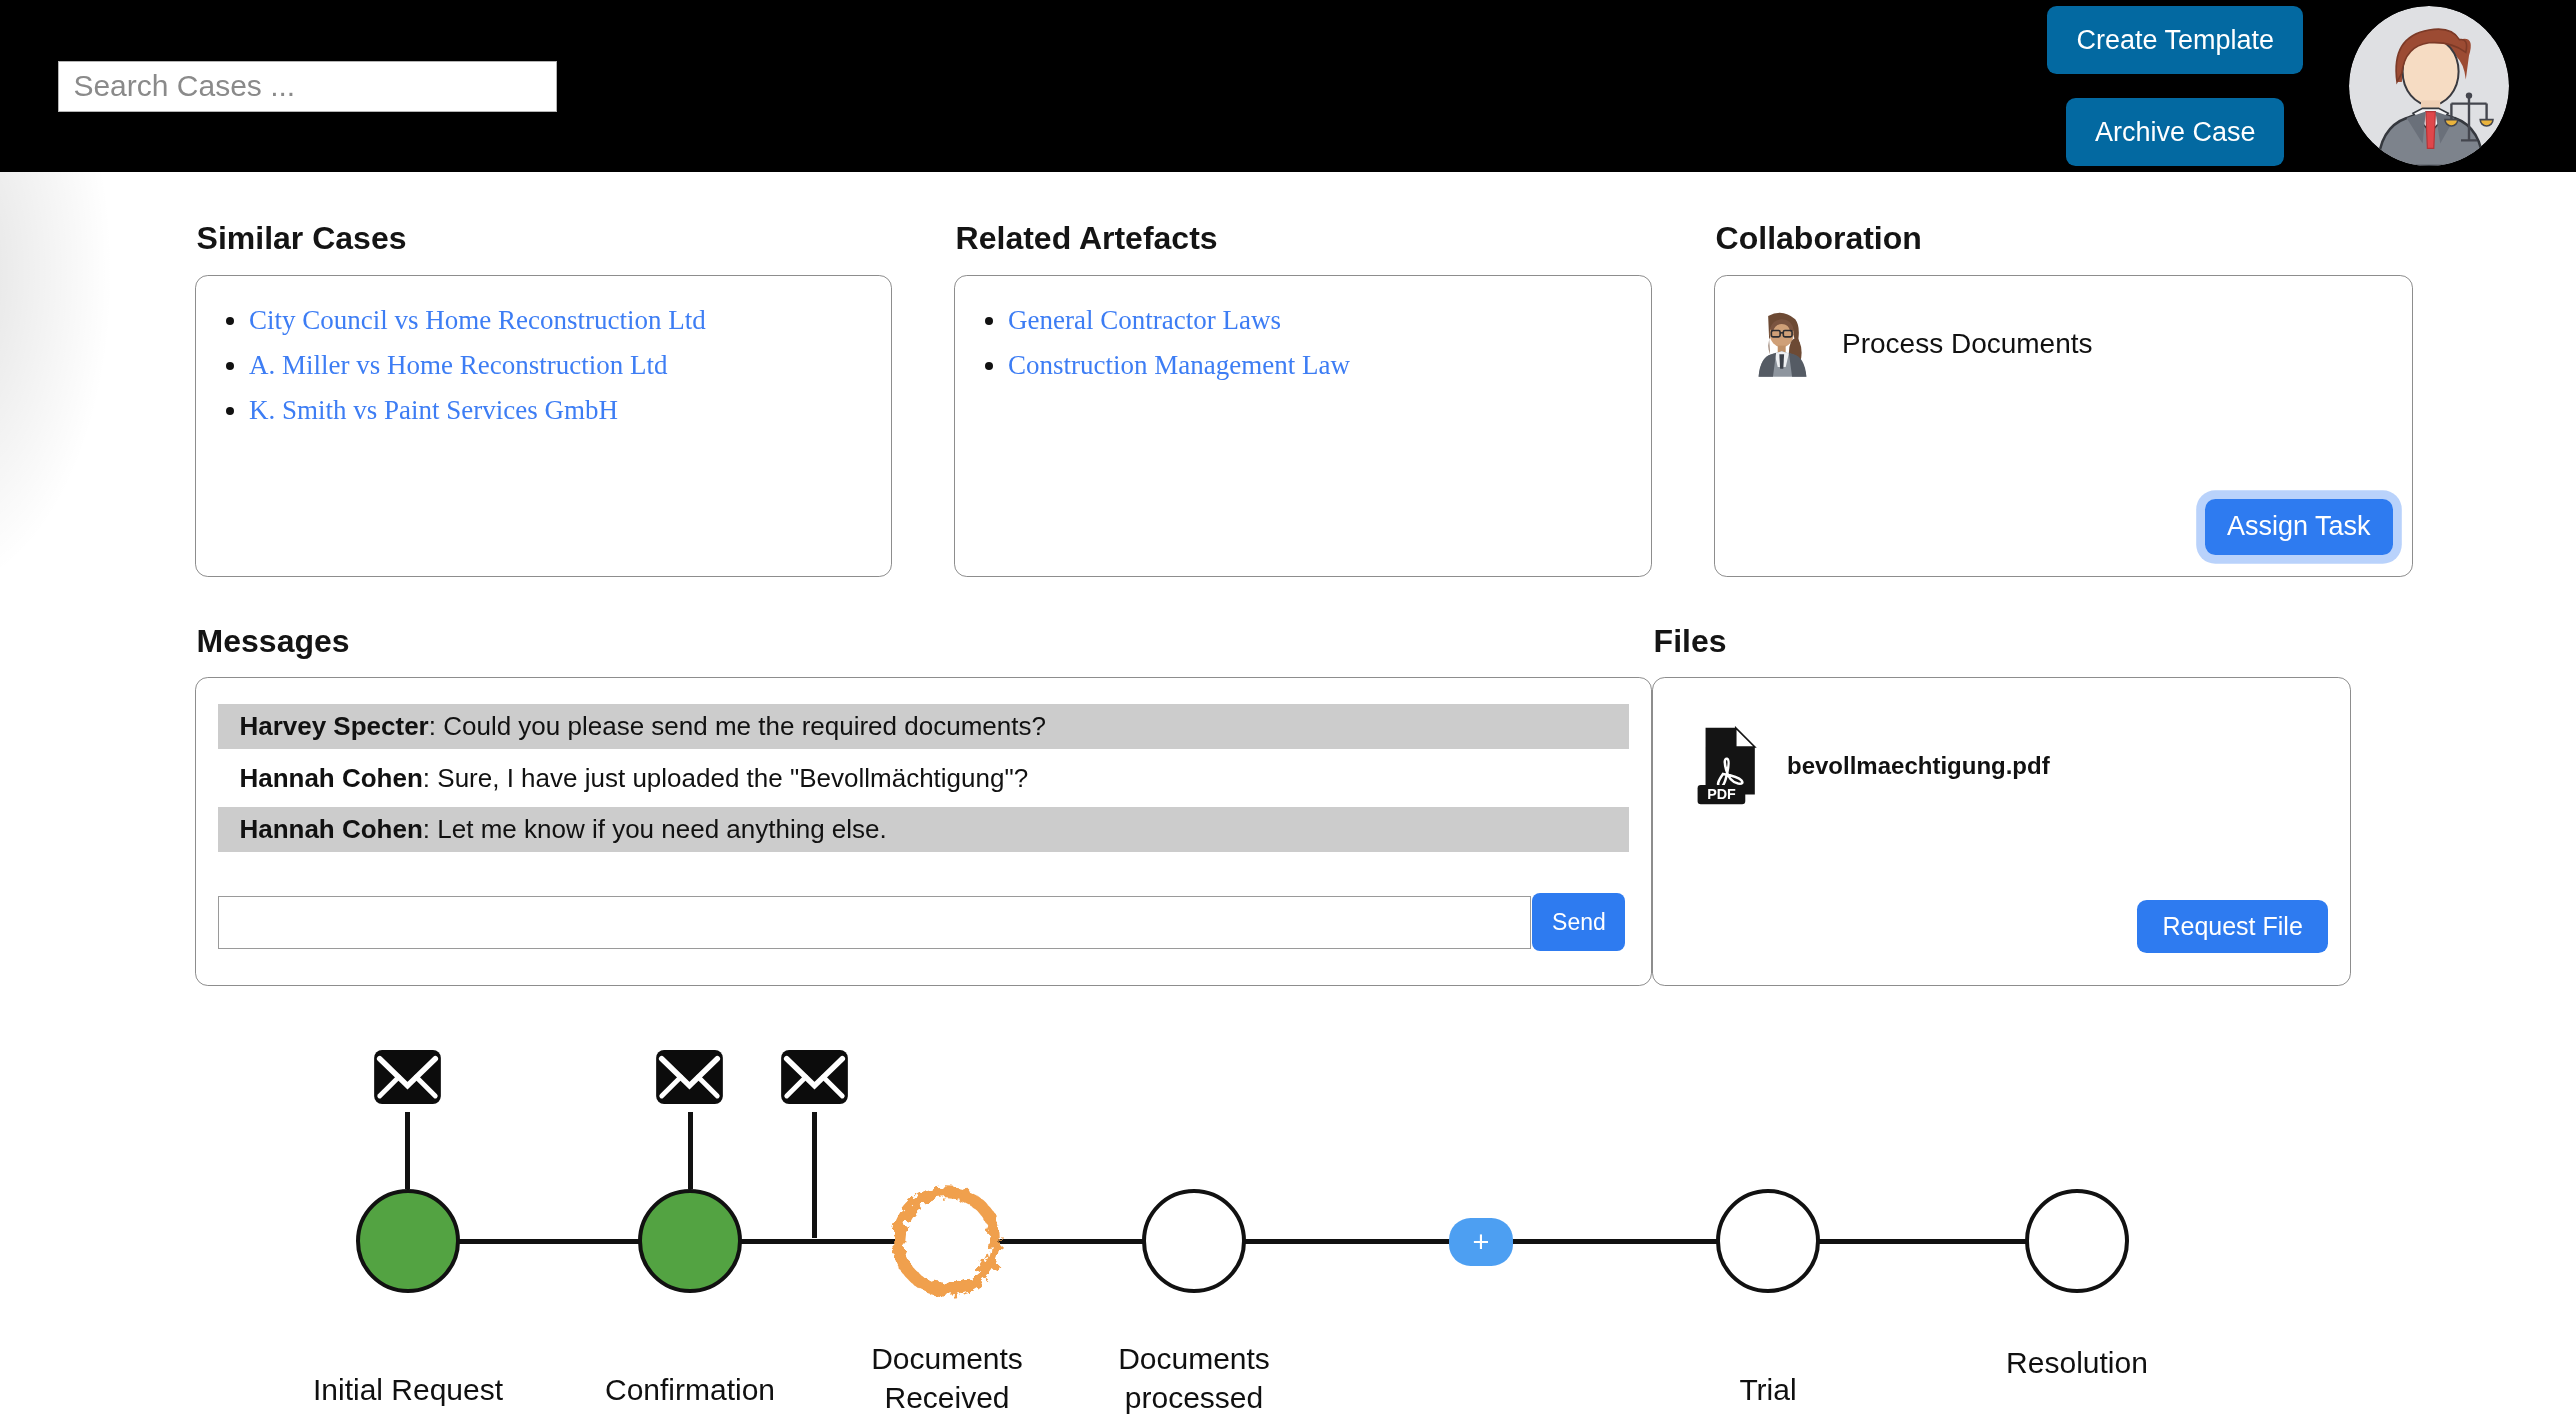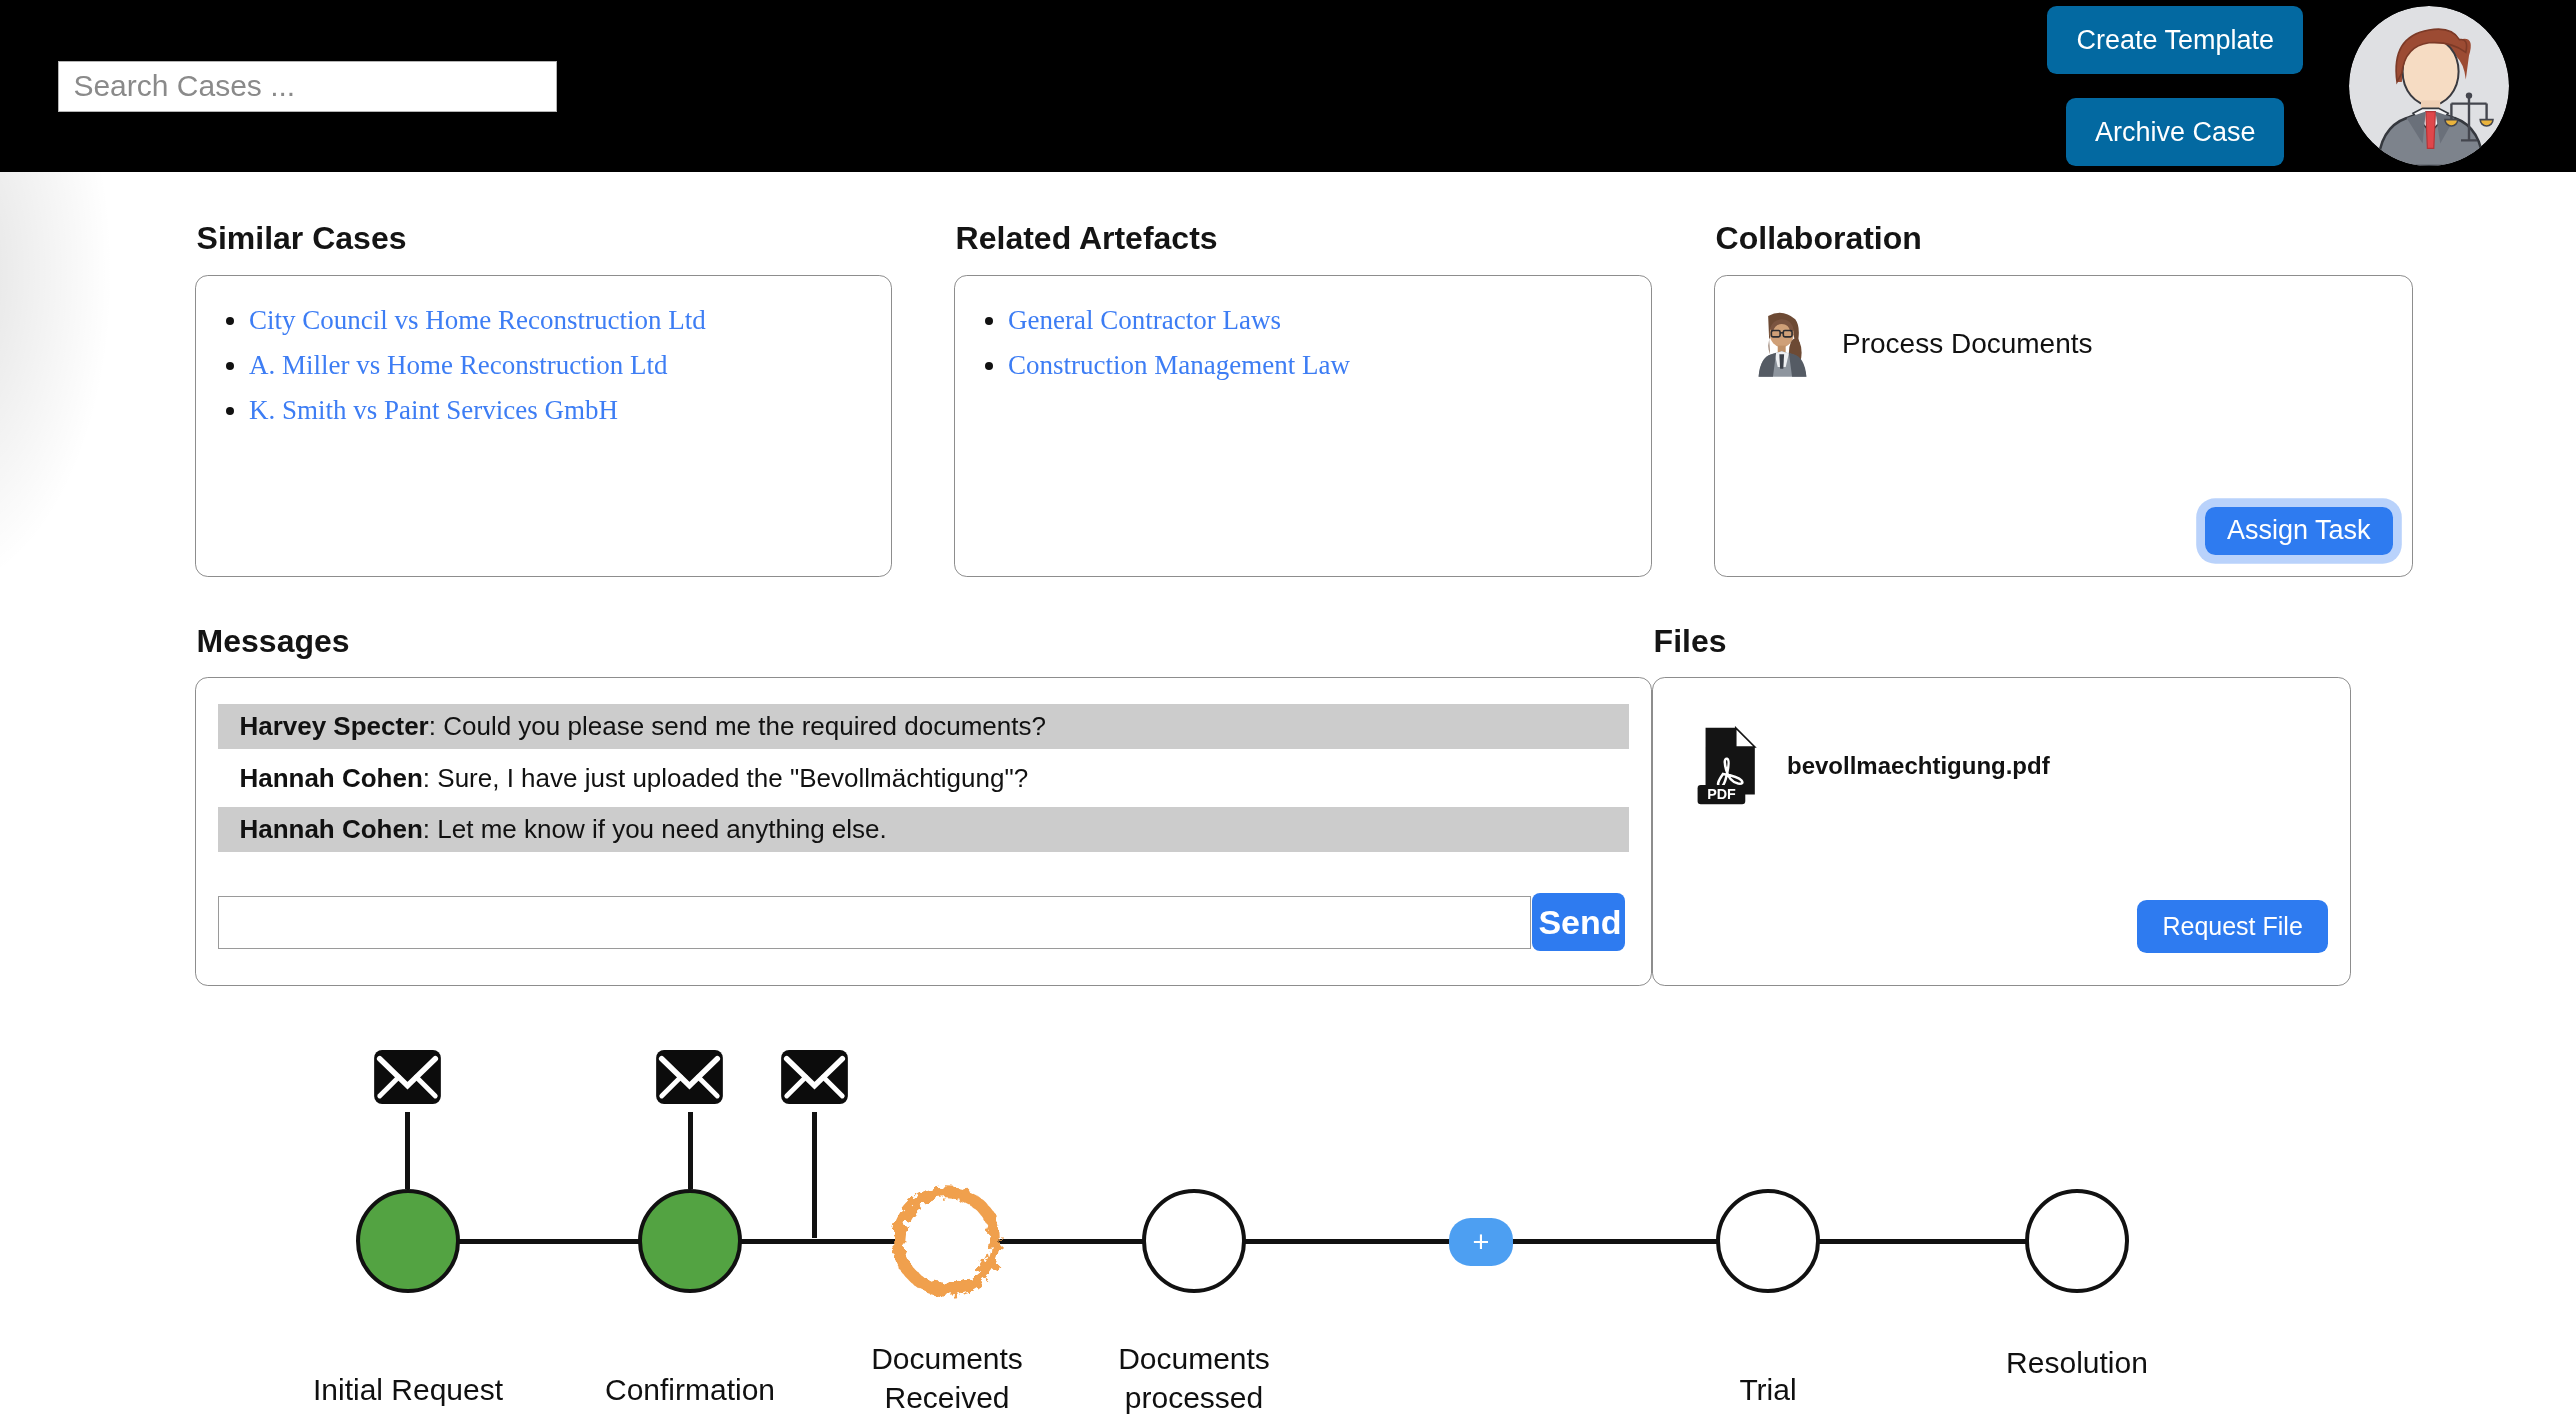--- a/index.html
+++ b/index.html
@@ -37,34 +37,34 @@
   
   .box ul{margin:29px 0 0 0;padding-left:53px;font-family:Liberation Serif, serif;}
   .box ul li{font-size:27px;margin-bottom:14.4px;color:#111;}
   .box ul li a{color:#3d7df4;text-decoration:none;}
 
   
   .task-row{display:flex;align-items:center;gap:34px;padding:35px 0 0 42px;}
   .avatar-small{width:51px;height:66px;flex:0 0 auto;}
   .task-label{font-size:28px;color:#111;}
   .assign-btn{position:absolute;right:19px;bottom:21px;background:#2e7bf0;color:#fff;border:none;
-              border-radius:10.4px;height:48px;padding:0 22.4px;font-size:27px;font-family:inherit;
+              border-radius:10.4px;height:56px;padding:0 22.4px;font-size:27px;font-family:inherit;
               box-shadow:0 0 0 8.8px #b9d2fb;cursor:pointer;}
 
   
   .msg-list{padding:26px 22.4px 0 22.4px;}
   .msg{height:45px;line-height:45px;font-size:26px;padding-left:21px;margin-bottom:6.4px;
        white-space:nowrap;overflow:hidden;}
   .msg.shaded{background:#cccccc;}
   .msg b{font-weight:700;}
   .composer{position:absolute;left:22.4px;right:25.6px;bottom:34px;display:flex;align-items:center;}
   .composer input{flex:1;height:53px;border:1.6px solid #9a9a9a;font-size:26px;padding:0 12.8px;
                   outline:none;box-sizing:border-box;font-family:inherit;}
   .send-btn{width:93px;height:58px;margin-left:1.6px;background:#2e7bf0;color:#fff;border:none;
-            border-radius:8px;font-size:34px;font-family:inherit;cursor:pointer;font-weight:bold;}
+            border-radius:8px;font-size:23px;font-family:inherit;cursor:pointer;}
 
   
   .file-row{display:flex;align-items:center;gap:29px;padding:48px 0 0 43px;}
   .pdf-icon{width:62px;height:80px;flex:0 0 auto;}
   .file-name{font-size:24px;font-weight:700;color:#111;}
   .request-btn{position:absolute;right:21.6px;bottom:32px;background:#2e7bf0;color:#fff;border:none;
                border-radius:9.6px;height:53px;padding:0 25.6px;font-size:25px;font-family:inherit;cursor:pointer;}
 
   
   .timeline{position:relative;height:403px;margin-top:44px;}

